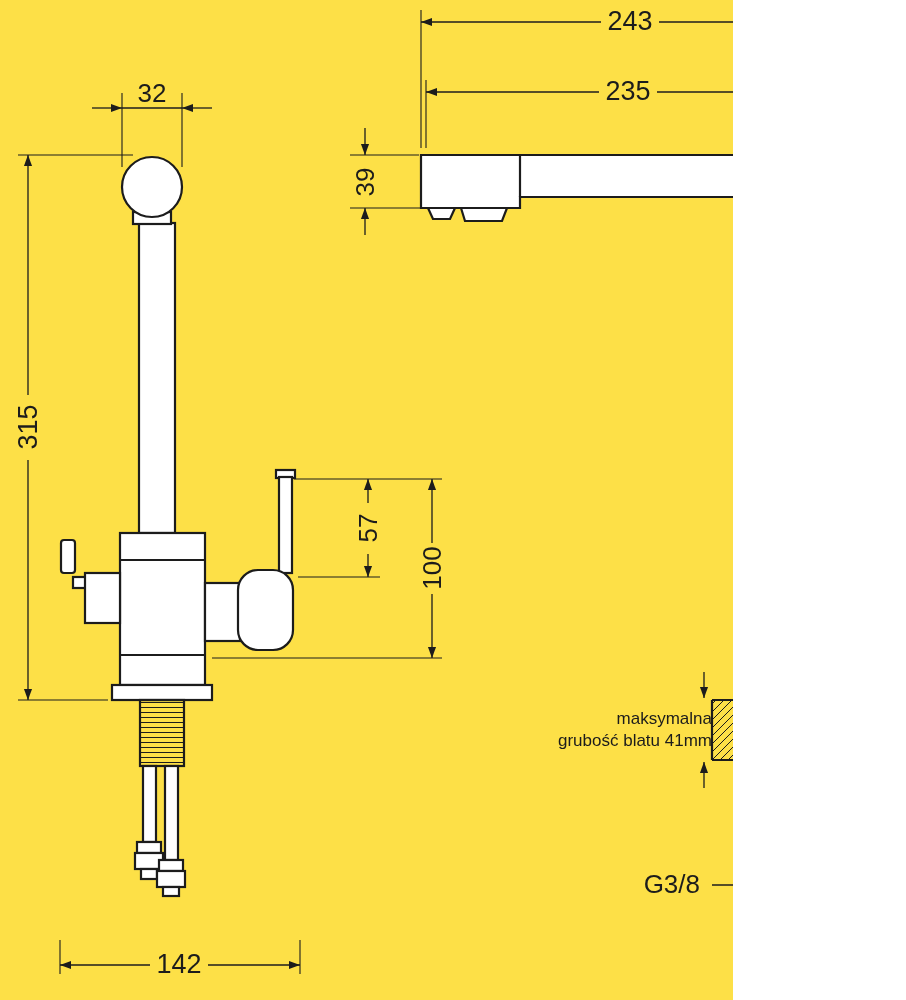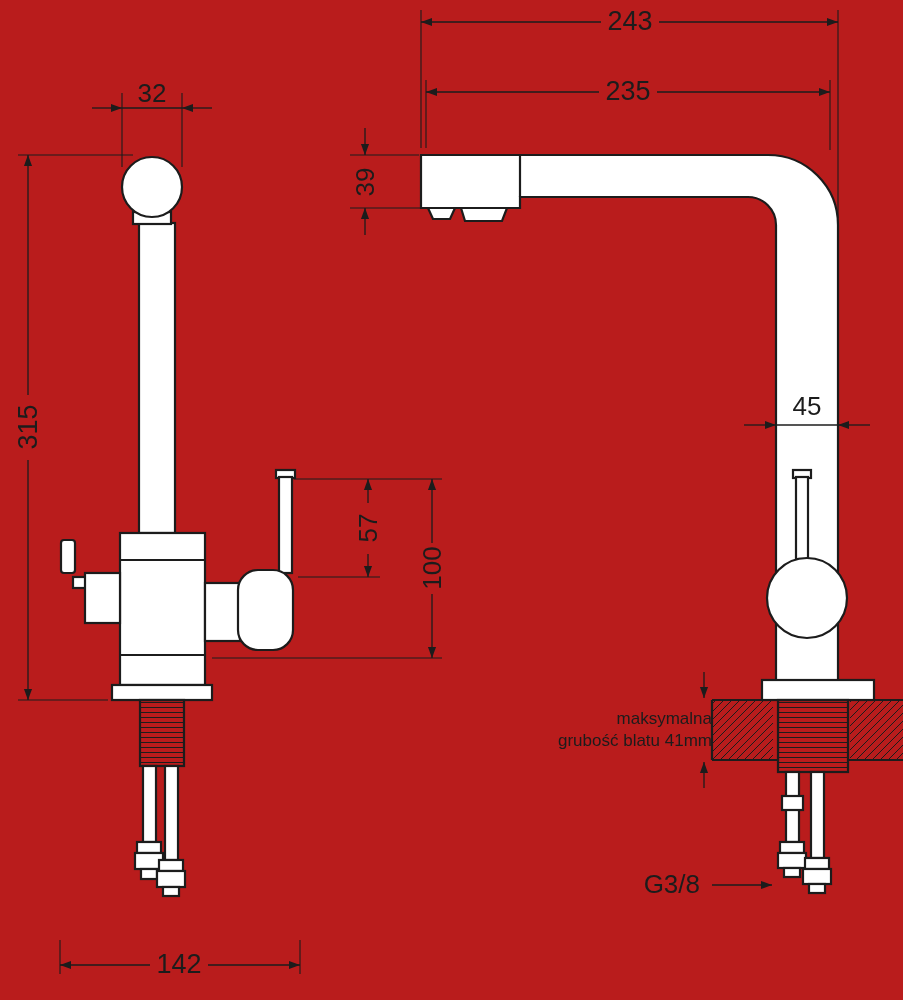--- a/index.html
+++ b/index.html
@@ -1,16 +1,16 @@
 <!DOCTYPE html>
 <html><head>
 <meta charset="utf-8">
 <style>
   html,body{margin:0;padding:0;background:#ffffff;}
-  .page{width:903px;height:1000px;position:relative;background:#b91c1c;overflow:hidden;}
+  .page{width:733px;height:1000px;position:relative;background:#fde047;overflow:hidden;}
   svg{display:block;}
   .obj{fill:#ffffff;stroke:#1c1c1c;stroke-width:2.2;}
   .objline{fill:none;stroke:#1c1c1c;stroke-width:2.2;}
   .dim{fill:none;stroke:#1c1c1c;stroke-width:1.3;}
   .ext{fill:none;stroke:#1c1c1c;stroke-width:1.1;}
   .dimtxt{font-family:"Liberation Sans",sans-serif;font-size:27px;fill:#1c1c1c;}
   .dimtxt-s{font-family:"Liberation Sans",sans-serif;font-size:26px;fill:#1c1c1c;}
   .notetxt{font-family:"Liberation Sans",sans-serif;font-size:17px;fill:#1c1c1c;}
 </style>
 </head>

